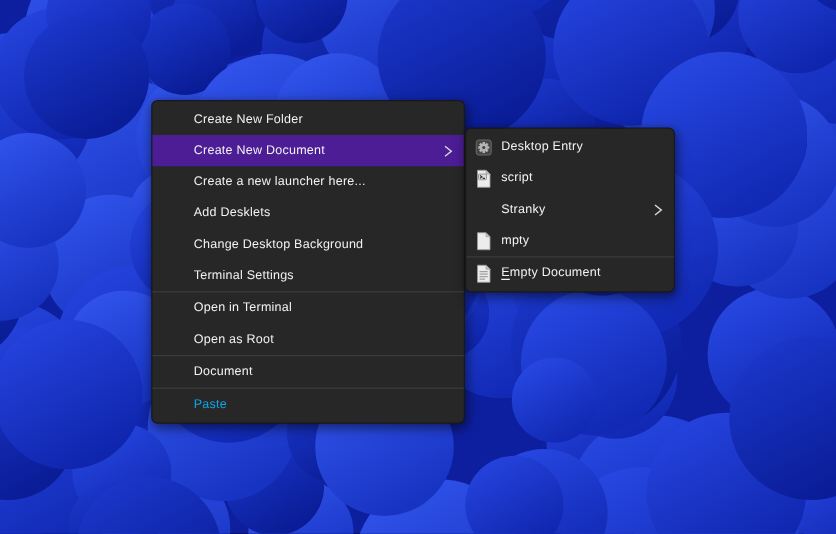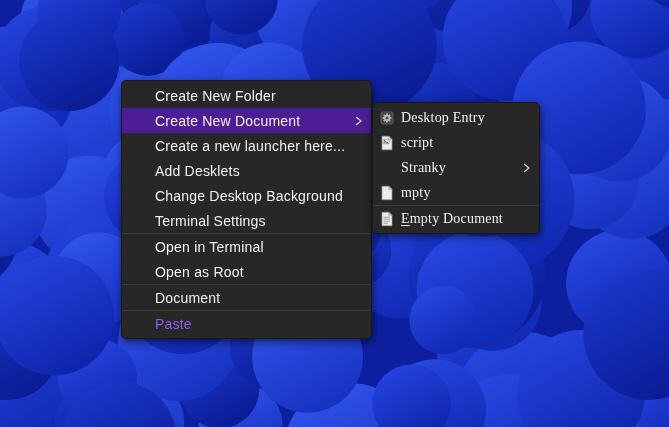--- a/index.html
+++ b/index.html
@@ -12,36 +12,36 @@
 
   .menu{
     position:absolute;
     background:#272727;
     border:1px solid #181818;
     border-radius:5px;
     box-shadow:1px 3px 9px rgba(0,0,0,.55);
     padding:2px 0;
     box-sizing:border-box;
     color:#f2f2f2;
-    font-size:14px;
+    font-size:10px;
     letter-spacing:.2px;
     z-index:2;
   }
-  .menu.sub{z-index:3;font-family:Liberation Serif, serif;}
+  .menu.sub{z-index:3;}
   .mi{
     height:25px;
     display:flex;align-items:center;
     padding:0 8px 0 33px;
     white-space:nowrap;
     cursor:default;
     box-sizing:border-box;
   }
   .sub .mi{padding-left:6px;}
   .mi.hl{background:#4c1d95;}
-  .mi.dis{color:#8b5cf6;}
+  .mi.dis{color:#0ea5e9;}
   .sep{height:1px;background:#3b3b3b;}
   .ic{width:16px;height:16px;flex:0 0 16px;margin-right:6px;}
   .ic.empty{visibility:hidden;}
   .arrow{margin-left:auto;flex:0 0 9px;}
   .mn{text-decoration:underline;text-underline-offset:2px;}
   .label{pointer-events:none;}
 </style>
 </head>
 <body>
 

